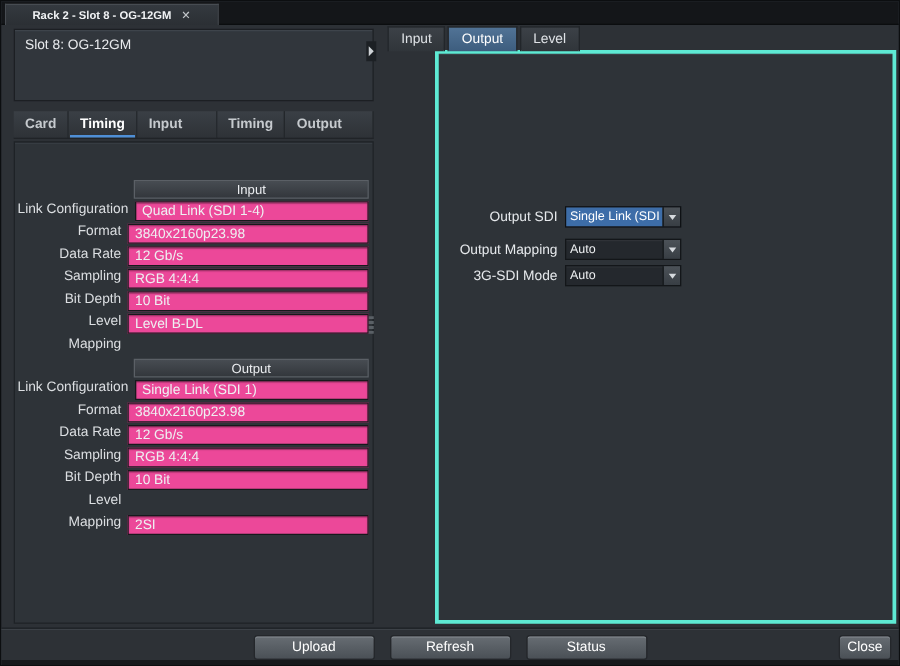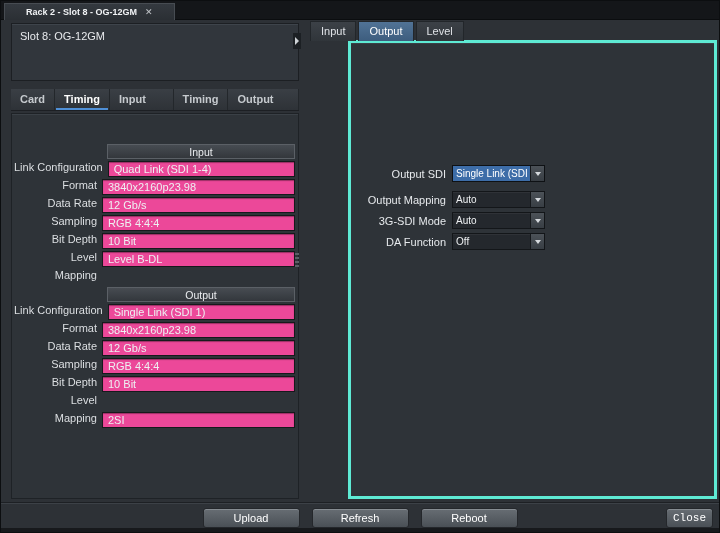--- a/index.html
+++ b/index.html
@@ -72,21 +72,21 @@
   .combo-arrow::after { content:""; border-top:4px solid #d6dade; border-left:3.5px solid transparent;
                         border-right:3.5px solid transparent; }
 
   
   .footer { position:absolute; left:0; right:0; bottom:0; height:30px; background:#2d3136;
             border-top:1px solid #1d2024; box-shadow:inset 0 1px 0 #3c4147; }
   .footer-center { position:absolute; left:0; right:0; top:5px; display:flex; justify-content:center; gap:12px; }
   .btn { min-width:97px; height:20px; background:linear-gradient(#676d73,#4a5056); border:1px solid #24272b;
          border-radius:3px; color:#ffffff; font-size:11px; font-family:inherit;
          box-shadow:inset 0 1px 0 #868c92; cursor:pointer; }
-  .close-btn { position:absolute; right:6px; top:5px; min-width:40px;font-family:Liberation Mono, monospace; }
+  .close-btn { position:absolute; right:6px; top:5px; min-width:40px; }
   .bottom-strip { position:absolute; left:0; right:0; bottom:0; height:4px; background:#17191c; }
 </style>
 </head>
 <body>
 
 <div class="app">
 
   <div class="topbar">
     <div class="wtab">
       <span>Rack 2 - Slot 8 - OG-12GM</span>
@@ -206,35 +206,28 @@
       </div>
 
       <div class="frow">
         <span class="flabel">3G-SDI Mode</span>
         <div class="combo">
           <span class="combo-value">Auto</span>
           <span class="combo-arrow"></span>
         </div>
       </div>
 
-      <div class="frow">
-        <span class="flabel">DA Function</span>
-        <div class="combo">
-          <span class="combo-value">Off</span>
-          <span class="combo-arrow"></span>
-        </div>
-      </div>
 
     </div>
   </div>
 
   <div class="footer">
     <div class="footer-center">
       <button class="btn">Upload</button>
       <button class="btn">Refresh</button>
-      <button class="btn">Reboot</button>
+      <button class="btn">Status</button>
     </div>
     <button class="btn close-btn">Close</button>
   </div>
 
   <div class="bottom-strip"></div>
 
 </div>
 
 </body></html>

